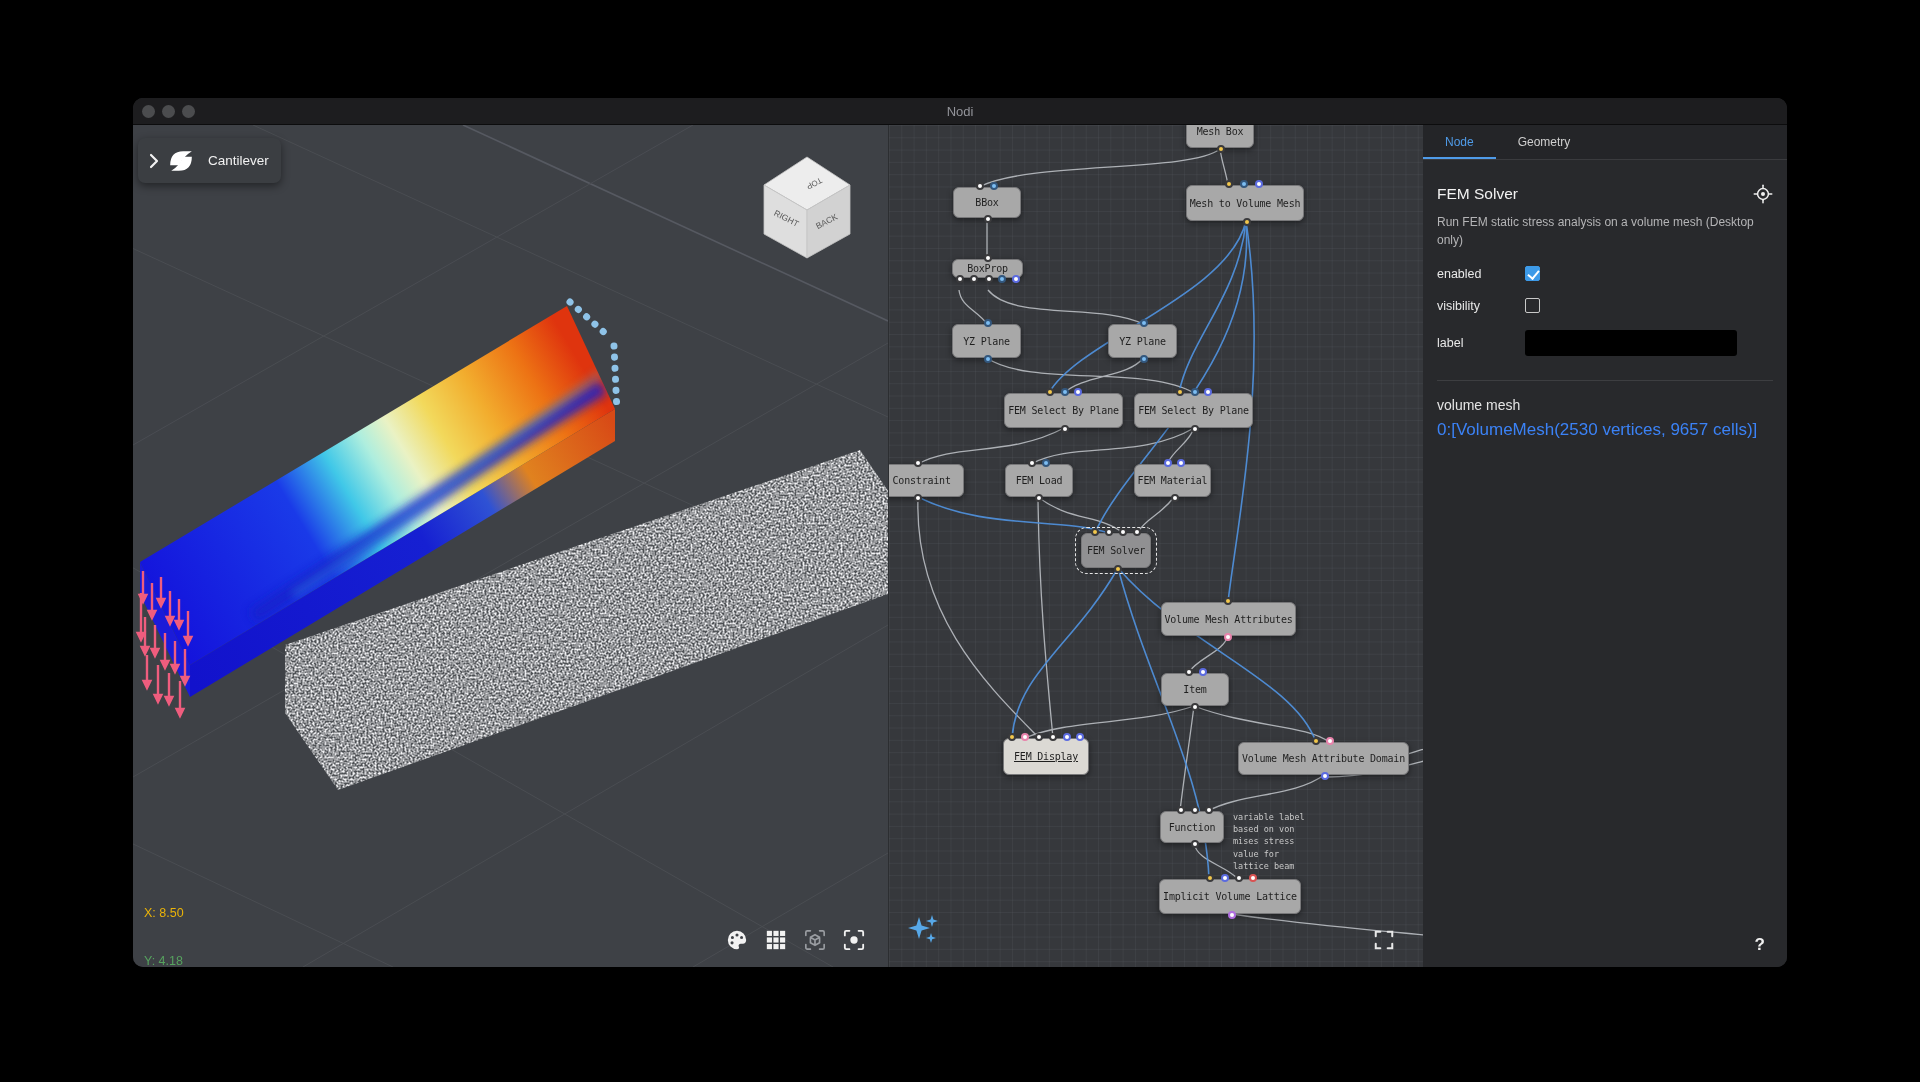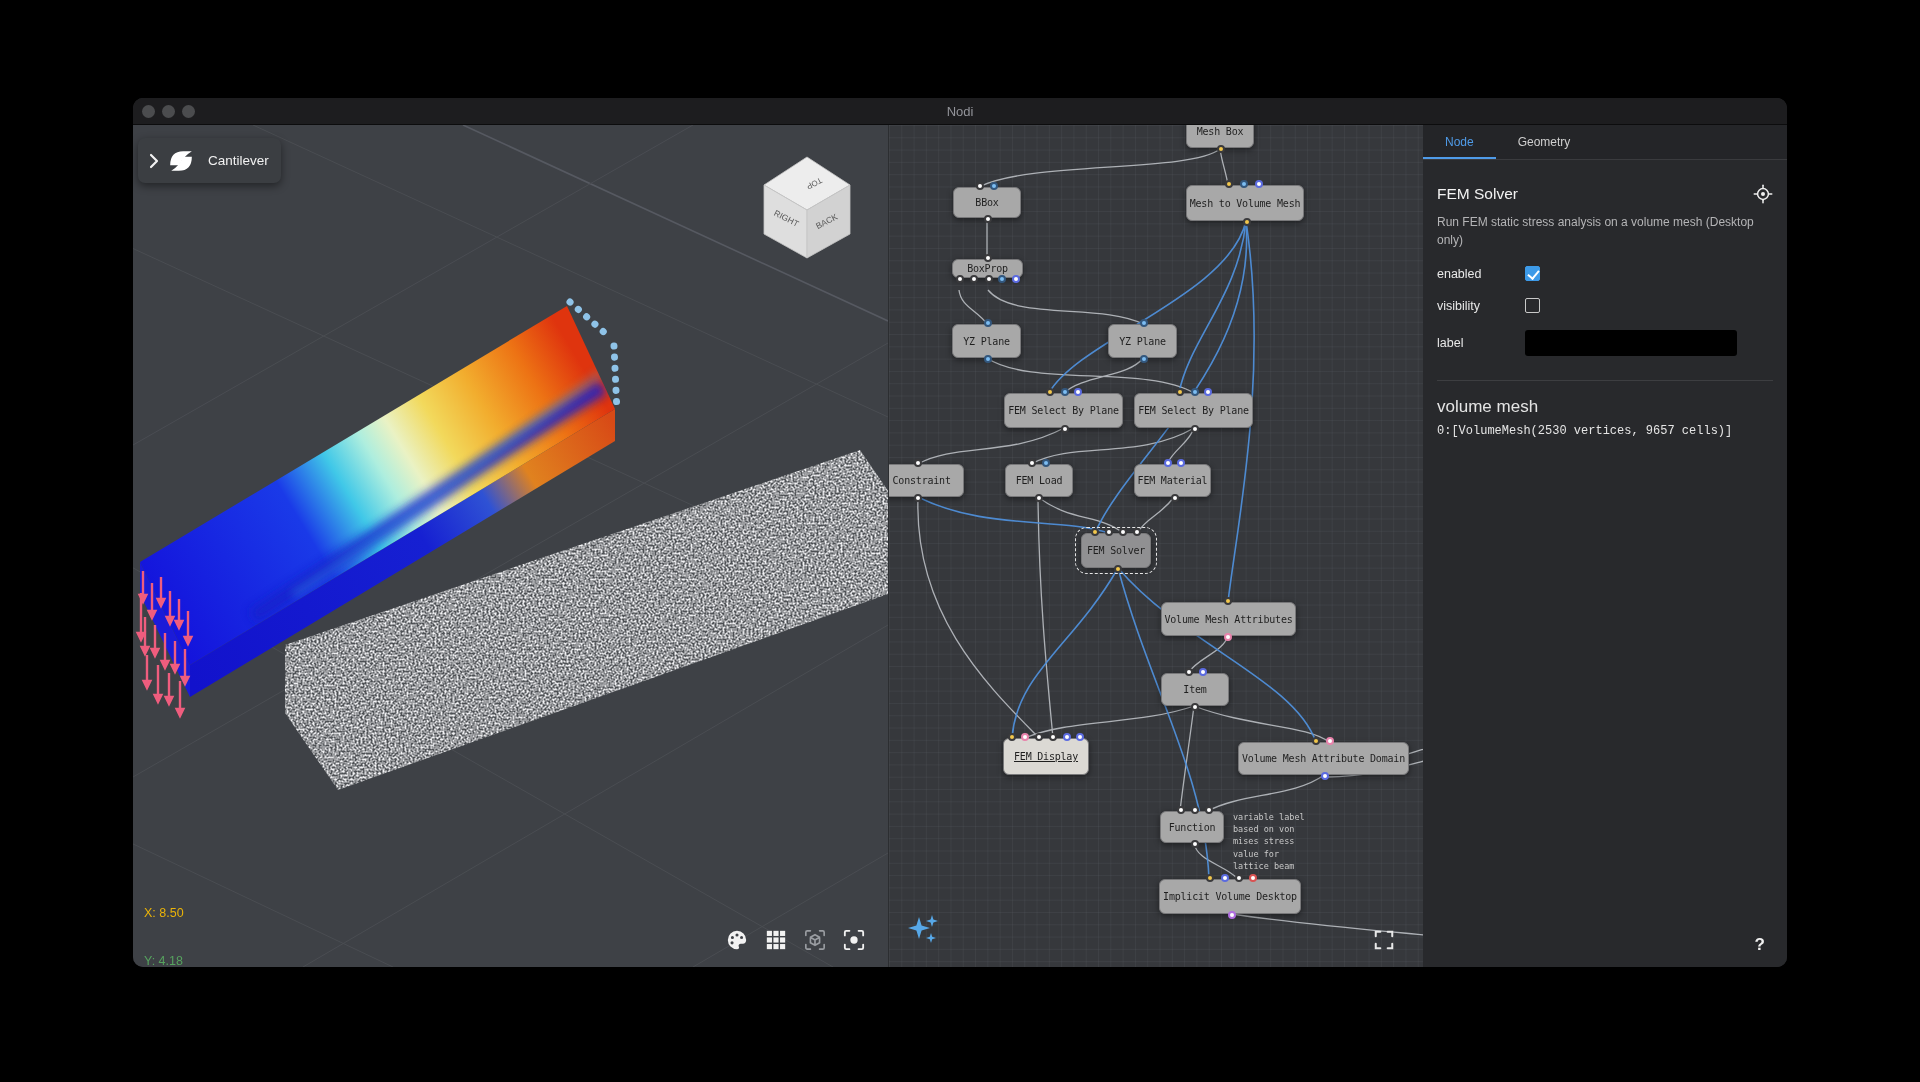--- a/index.html
+++ b/index.html
@@ -71,22 +71,22 @@
   .panel-desc { margin-top:9px; font-size:12px; line-height:18px; color:#b4b4b6; width:330px; }
   .prow { display:flex; align-items:center; margin-top:17px; }
   .prow .plabel { width:88px; font-size:12.5px; color:#e8e8e8; }
   .chk { width:15px; height:15px; border-radius:2px; border:1.5px solid #c9c9c9; position:relative; }
   .chk.on { background:#3d9ae8; border-color:#3d9ae8; }
   .chk.on::after { content:""; position:absolute; left:3.5px; top:0.5px; width:5px; height:9px;
                    border:solid #fff; border-width:0 2px 2px 0; transform:rotate(40deg); }
   .txtfield { width:212px; height:26px; background:#000; border:none; border-radius:3px; color:#e8e8e8;
               font-size:12px; padding:0 8px; }
   .divider { height:1px; background:#3d3e41; margin:24px 0 0 0; }
-  .out-label { margin-top:16px; font-size:17px; color:#e4e4e4; }
-  .out-value { margin-top:7px; font-size:12px; color:#e5e5e5; font-family:Liberation Mono, monospace; }
+  .out-label { margin-top:16px; font-size:14px; color:#e4e4e4; }
+  .out-value { margin-top:7px; font-size:17px; color:#3b82f6; font-family:Liberation Sans, sans-serif; }
   .help { position:absolute; right:22px; bottom:12px; color:#f0f0f0; font-size:17px; font-weight:bold; cursor:pointer; }
 </style>
 </head>
 <body>
 
 <div class="window">
 
   <div class="titlebar">
     <div class="traffic">
       <i></i>
@@ -462,21 +462,21 @@
 
       <div class="node" style="left:271px; top:686px; width:64px; height:32px;">
         <span>Function</span>
         <i class="p" style="left:16px"></i>
         <i class="p" style="left:30px"></i>
         <i class="p" style="left:44px"></i>
         <i class="p b" style="left:30px"></i>
       </div>
 
       <div class="node" style="left:270px; top:754px; width:142px; height:35px;">
-        <span>Implicit Volume Desktop</span>
+        <span>Implicit Volume Lattice</span>
         <i class="p y" style="left:46px"></i>
         <i class="p ind" style="left:61px"></i>
         <i class="p" style="left:75px"></i>
         <i class="p rd" style="left:89px"></i>
         <i class="p b pu" style="left:68px"></i>
       </div>
 
       <div class="annotation">
         <div>variable label</div>
         <div>based on von</div>

